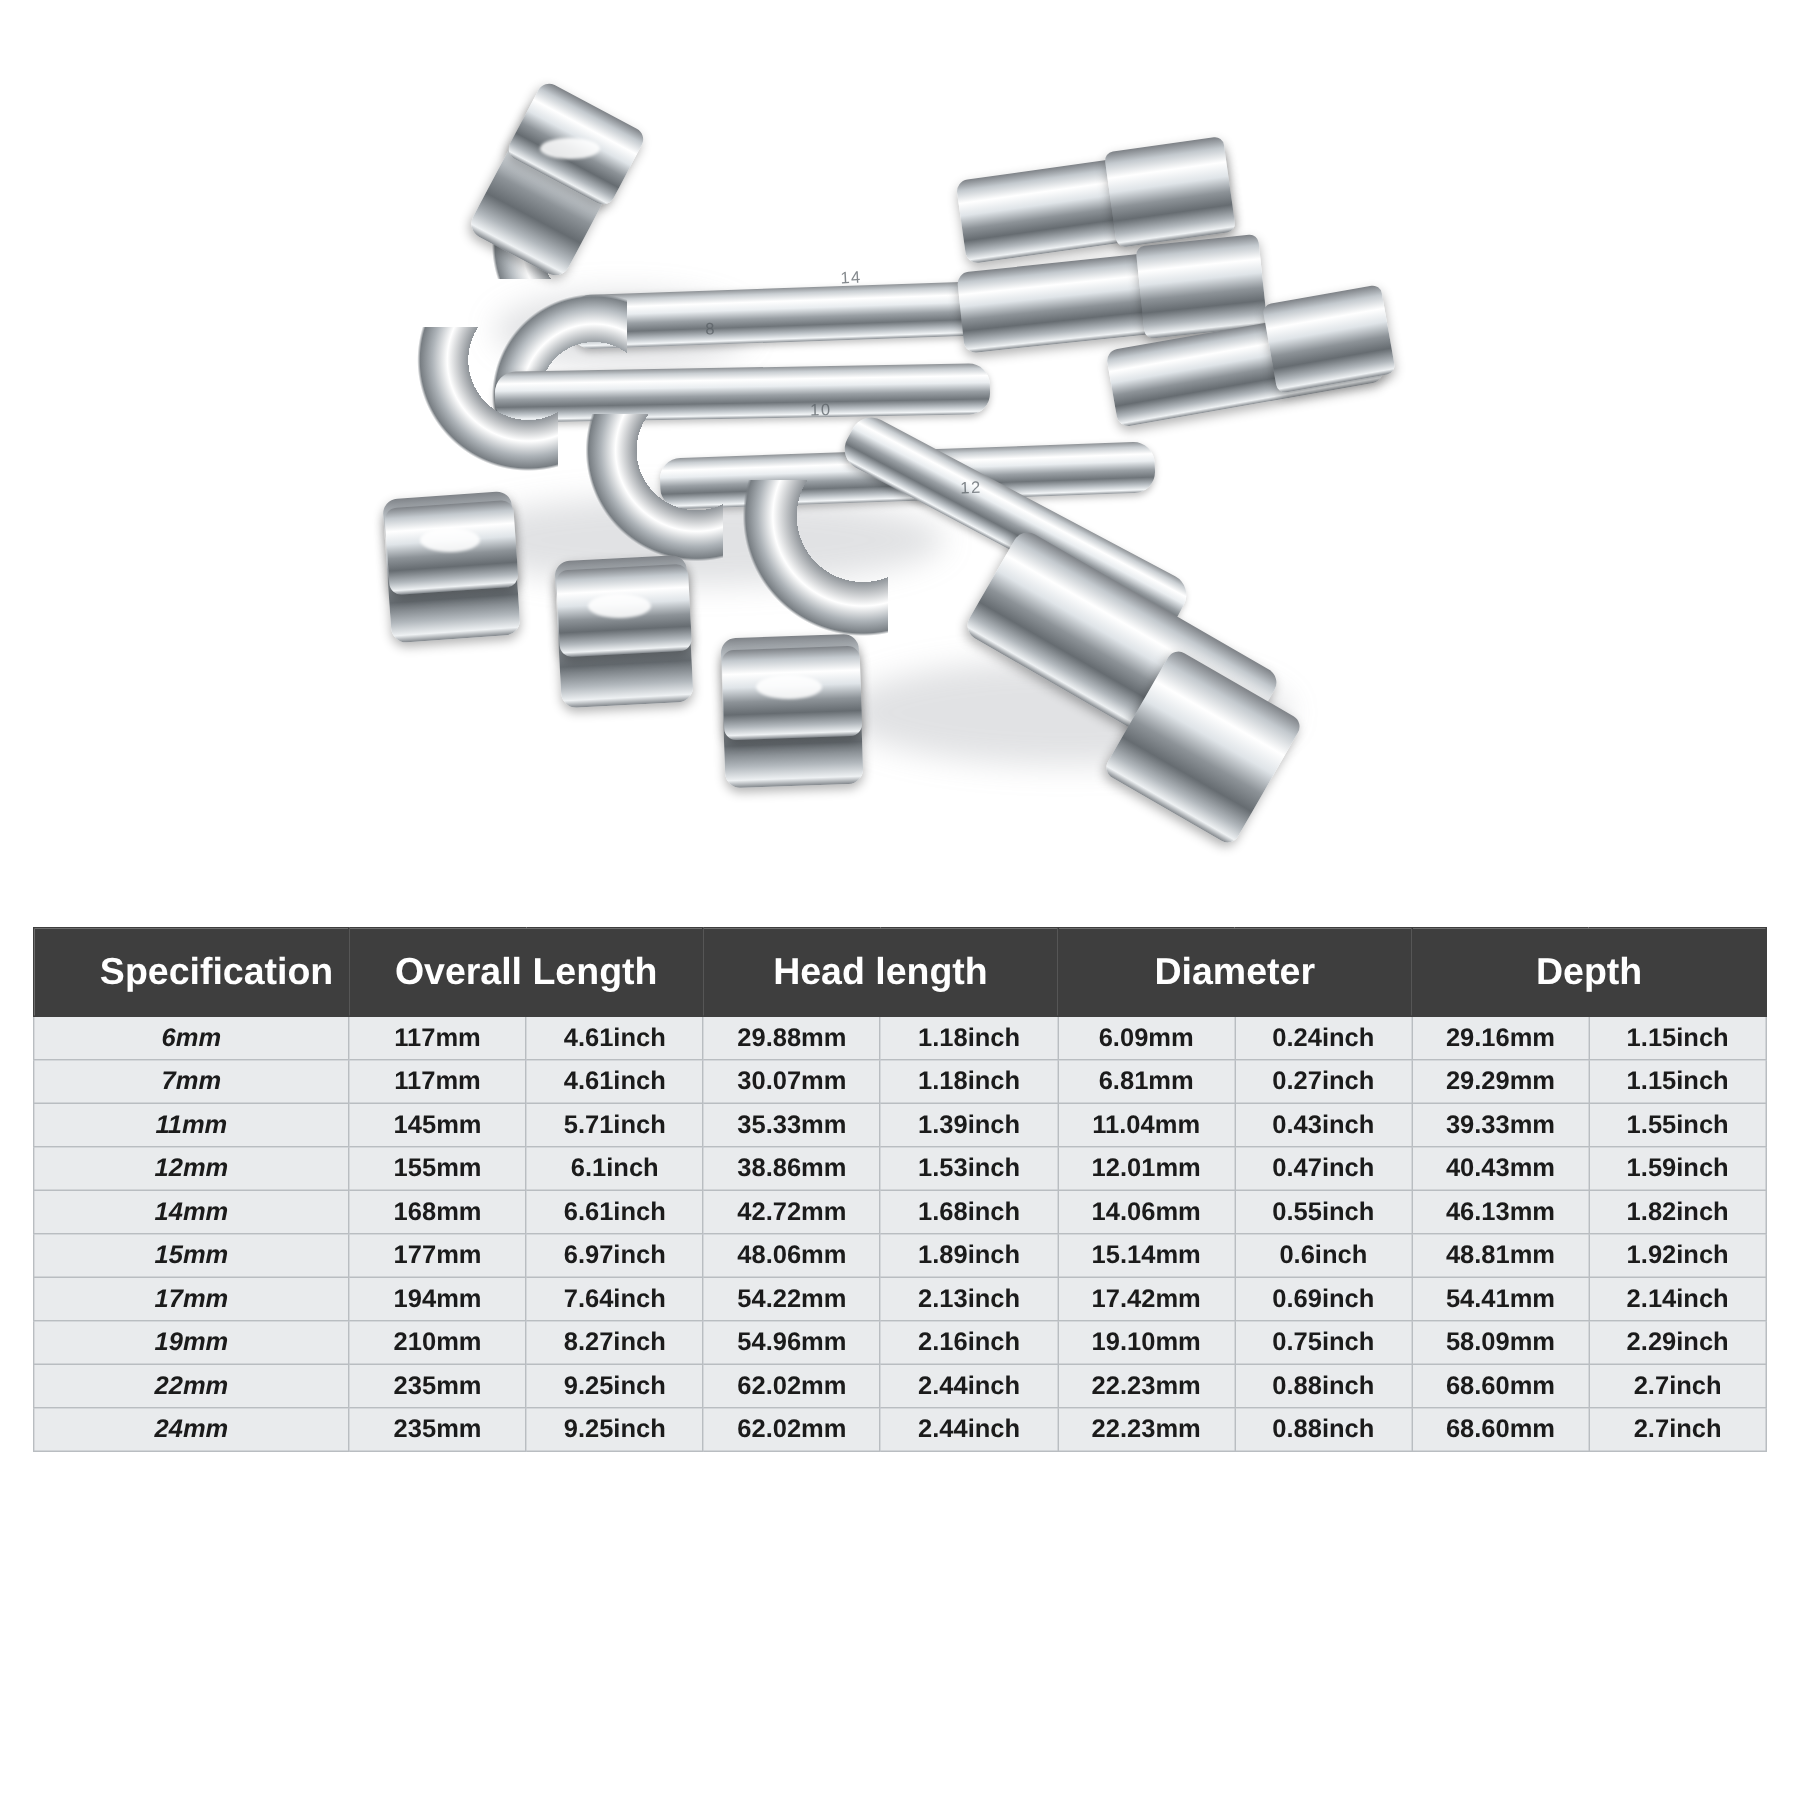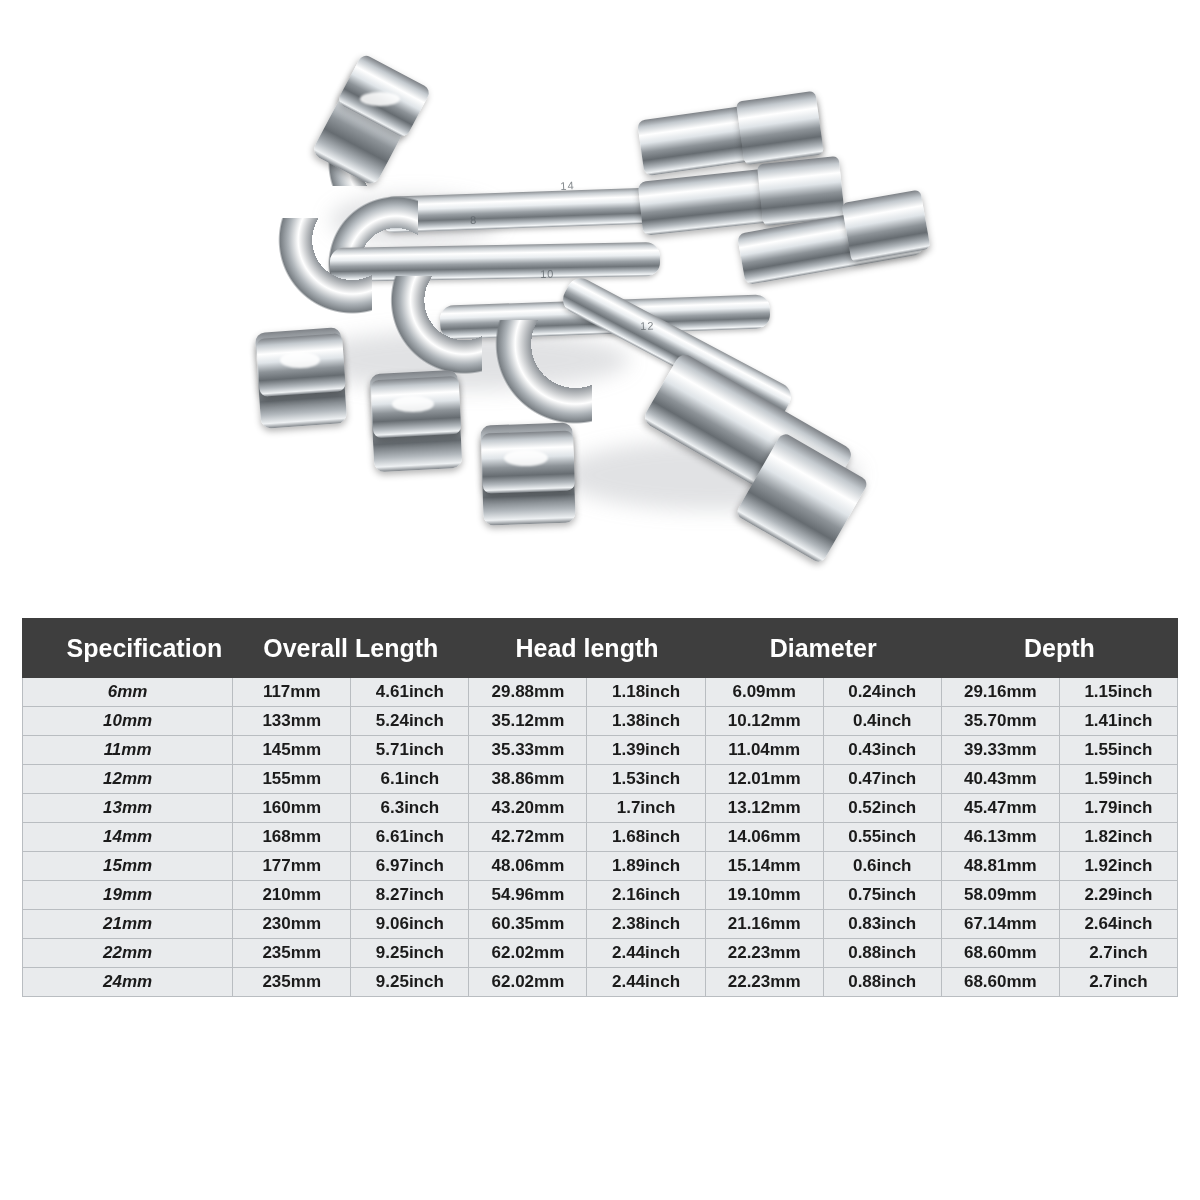--- a/index.html
+++ b/index.html
@@ -234,29 +234,29 @@
           <td>117mm</td>
           <td>4.61inch</td>
           <td>29.88mm</td>
           <td>1.18inch</td>
           <td>6.09mm</td>
           <td>0.24inch</td>
           <td>29.16mm</td>
           <td>1.15inch</td>
         </tr>
         <tr>
-          <td class="spec-col">10mm</td>
-          <td>133mm</td>
-          <td>5.24inch</td>
-          <td>35.12mm</td>
-          <td>1.38inch</td>
-          <td>10.12mm</td>
-          <td>0.4inch</td>
-          <td>35.70mm</td>
-          <td>1.41inch</td>
+          <td class="spec-col">7mm</td>
+          <td>117mm</td>
+          <td>4.61inch</td>
+          <td>30.07mm</td>
+          <td>1.18inch</td>
+          <td>6.81mm</td>
+          <td>0.27inch</td>
+          <td>29.29mm</td>
+          <td>1.15inch</td>
         </tr>
         <tr>
           <td class="spec-col">11mm</td>
           <td>145mm</td>
           <td>5.71inch</td>
           <td>35.33mm</td>
           <td>1.39inch</td>
           <td>11.04mm</td>
           <td>0.43inch</td>
           <td>39.33mm</td>
@@ -267,31 +267,20 @@
           <td>155mm</td>
           <td>6.1inch</td>
           <td>38.86mm</td>
           <td>1.53inch</td>
           <td>12.01mm</td>
           <td>0.47inch</td>
           <td>40.43mm</td>
           <td>1.59inch</td>
         </tr>
         <tr>
-          <td class="spec-col">13mm</td>
-          <td>160mm</td>
-          <td>6.3inch</td>
-          <td>43.20mm</td>
-          <td>1.7inch</td>
-          <td>13.12mm</td>
-          <td>0.52inch</td>
-          <td>45.47mm</td>
-          <td>1.79inch</td>
-        </tr>
-        <tr>
           <td class="spec-col">14mm</td>
           <td>168mm</td>
           <td>6.61inch</td>
           <td>42.72mm</td>
           <td>1.68inch</td>
           <td>14.06mm</td>
           <td>0.55inch</td>
           <td>46.13mm</td>
           <td>1.82inch</td>
         </tr>
@@ -300,42 +289,42 @@
           <td>177mm</td>
           <td>6.97inch</td>
           <td>48.06mm</td>
           <td>1.89inch</td>
           <td>15.14mm</td>
           <td>0.6inch</td>
           <td>48.81mm</td>
           <td>1.92inch</td>
         </tr>
         <tr>
+          <td class="spec-col">17mm</td>
+          <td>194mm</td>
+          <td>7.64inch</td>
+          <td>54.22mm</td>
+          <td>2.13inch</td>
+          <td>17.42mm</td>
+          <td>0.69inch</td>
+          <td>54.41mm</td>
+          <td>2.14inch</td>
+        </tr>
+        <tr>
           <td class="spec-col">19mm</td>
           <td>210mm</td>
           <td>8.27inch</td>
           <td>54.96mm</td>
           <td>2.16inch</td>
           <td>19.10mm</td>
           <td>0.75inch</td>
           <td>58.09mm</td>
           <td>2.29inch</td>
         </tr>
         <tr>
-          <td class="spec-col">21mm</td>
-          <td>230mm</td>
-          <td>9.06inch</td>
-          <td>60.35mm</td>
-          <td>2.38inch</td>
-          <td>21.16mm</td>
-          <td>0.83inch</td>
-          <td>67.14mm</td>
-          <td>2.64inch</td>
-        </tr>
-        <tr>
           <td class="spec-col">22mm</td>
           <td>235mm</td>
           <td>9.25inch</td>
           <td>62.02mm</td>
           <td>2.44inch</td>
           <td>22.23mm</td>
           <td>0.88inch</td>
           <td>68.60mm</td>
           <td>2.7inch</td>
         </tr>

